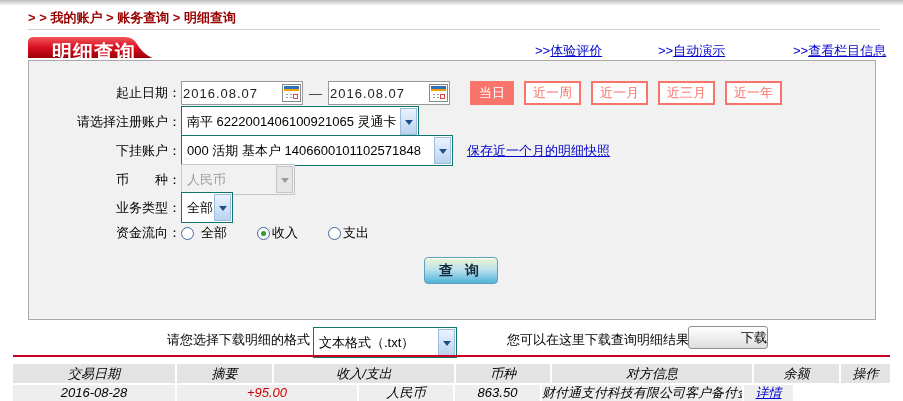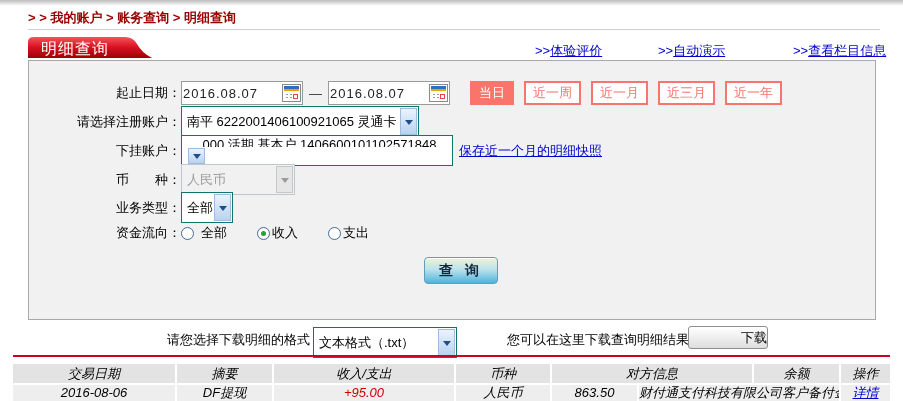--- a/index.html
+++ b/index.html
@@ -8,21 +8,21 @@
   .screen { position:relative; width:903px; height:401px; background:#fff; }
 
   .top-strip { position:absolute; left:0; top:0; width:903px; height:5px;
     background:linear-gradient(#bdbdbd,#f3f3f3); }
 
   .breadcrumb { position:absolute; left:28px; top:9px; color:#990000; font-weight:bold; }
   .crumb-line { position:absolute; left:28px; top:29px; width:852px; height:1px; background:#cfcfcf; }
 
   .tab { position:absolute; left:28px; top:37px; width:124px; height:21px; }
   .tab svg { position:absolute; left:0; top:0; }
-  .tab .tab-label { position:absolute; left:13px; top:2px; color:#fff; font-weight:normal; font-size:16px; letter-spacing:1px; }
+  .tab .tab-label { position:absolute; left:24px; top:2px; color:#fff; font-weight:bold; font-size:20px; letter-spacing:1px; }
 
   .toplink { position:absolute; top:42px; color:#0000cc; cursor:pointer; white-space:nowrap; }
   .toplink .lk { text-decoration:underline; }
   .tl1 { left:535px; } .tl2 { left:658px; } .tl3 { left:793px; }
 
   .panel { position:absolute; left:28px; top:60px; width:848px; height:260px;
     background:#f1f1f1; border:1px solid #a9a9a9; }
 
   .frow { position:absolute; left:0; display:flex; align-items:center; }
   .flabel { width:152px; text-align:right; white-space:pre; }
@@ -48,21 +48,21 @@
   .sel { display:flex; align-items:center; height:31px; background:#fff;
     border:1px solid #0f766e; padding-left:5px; cursor:pointer; }
   .sel .stxt { flex:1; white-space:nowrap; overflow:hidden; }
   .sel .arr { width:17px; align-self:stretch; margin:1px; background:linear-gradient(#eaf3fd,#b9d3ef);
     border:1px solid #9ebcdd; display:flex; align-items:center; justify-content:center; }
   .sel .arr::after { content:""; border:4px solid transparent; border-top:5px solid #1f4f8b; margin-top:5px; }
   .sel.disabled { border-color:#bdc7d1; background:#f1f1f1; color:#9b9b9b; cursor:default; }
   .sel.disabled .arr { background:#e6e6e6; border-color:#c6c6c6; }
   .sel.disabled .arr::after { border-top-color:#9b9b9b; }
 
-  .snap-link { margin-left:6px; color:#0000cc; text-decoration:underline; cursor:pointer; white-space:nowrap; }
+  .snap-link { margin-left:14px; color:#0000cc; text-decoration:underline; cursor:pointer; white-space:nowrap; }
 
   .radio { display:inline-block; width:13px; height:13px; border-radius:50%;
     border:1px solid #44689a; background:#fff; position:relative; vertical-align:-2px; cursor:pointer; }
   .radio.checked::after { content:""; position:absolute; left:3px; top:3px; width:5px; height:5px;
     border-radius:50%; background:#2f9e2f; }
   .rlabel { cursor:pointer; }
 
   .query-btn { position:absolute; left:395px; top:196px; width:74px; height:27px;
     background:linear-gradient(#edf5cd 0%, #bde2ee 45%, #4fb4da 100%);
     border:1px solid #5e9fc0; border-radius:4px; color:#13283a; font-weight:bold;
@@ -158,21 +158,21 @@
     <div class="frow" style="top:49px; height:23px;">
       <div class="flabel">请选择注册账户：</div>
       <div class="sel" style="width:238px;">
         <span class="stxt">南平 6222001406100921065 灵通卡</span>
         <span class="arr"></span>
       </div>
     </div>
 
     <div class="frow" style="top:78px; height:23px;">
       <div class="flabel">下挂账户：</div>
-      <div class="sel" style="width:272px;flex-direction:column;">
+      <div class="sel" style="width:272px;">
         <span class="stxt">000 活期 基本户 1406600101102571848</span>
         <span class="arr"></span>
       </div>
       <span class="snap-link">保存近一个月的明细快照</span>
     </div>
 
     <div class="frow" style="top:107px; height:23px;">
       <div class="flabel">币　　种：</div>
       <div class="sel disabled" style="width:114px;">
         <span class="stxt">人民币</span>
@@ -215,22 +215,21 @@
     <div class="trow thead">
       <div class="cell c0">交易日期</div>
       <div class="cell c1">摘要</div>
       <div class="cell c2">收入/支出</div>
       <div class="cell c3">币种</div>
       <div class="cell c5">对方信息</div>
       <div class="cell c4">余额</div>
       <div class="cell c6">操作</div>
     </div>
     <div class="trow tdata">
-      <div class="cell c0">2016-08-06</div>
-      <div class="cell c1">DF提现</div>
+      <div class="cell c0">2016-08-28</div>
       <div class="cell c2 amt">+95.00</div>
       <div class="cell c3">人民币</div>
       <div class="cell c4">863.50</div>
       <div class="cell c5">财付通支付科技有限公司客户备付金</div>
       <div class="cell c6"><span class="detail-link">详情</span></div>
     </div>
   </div>
 
 </div>
 

